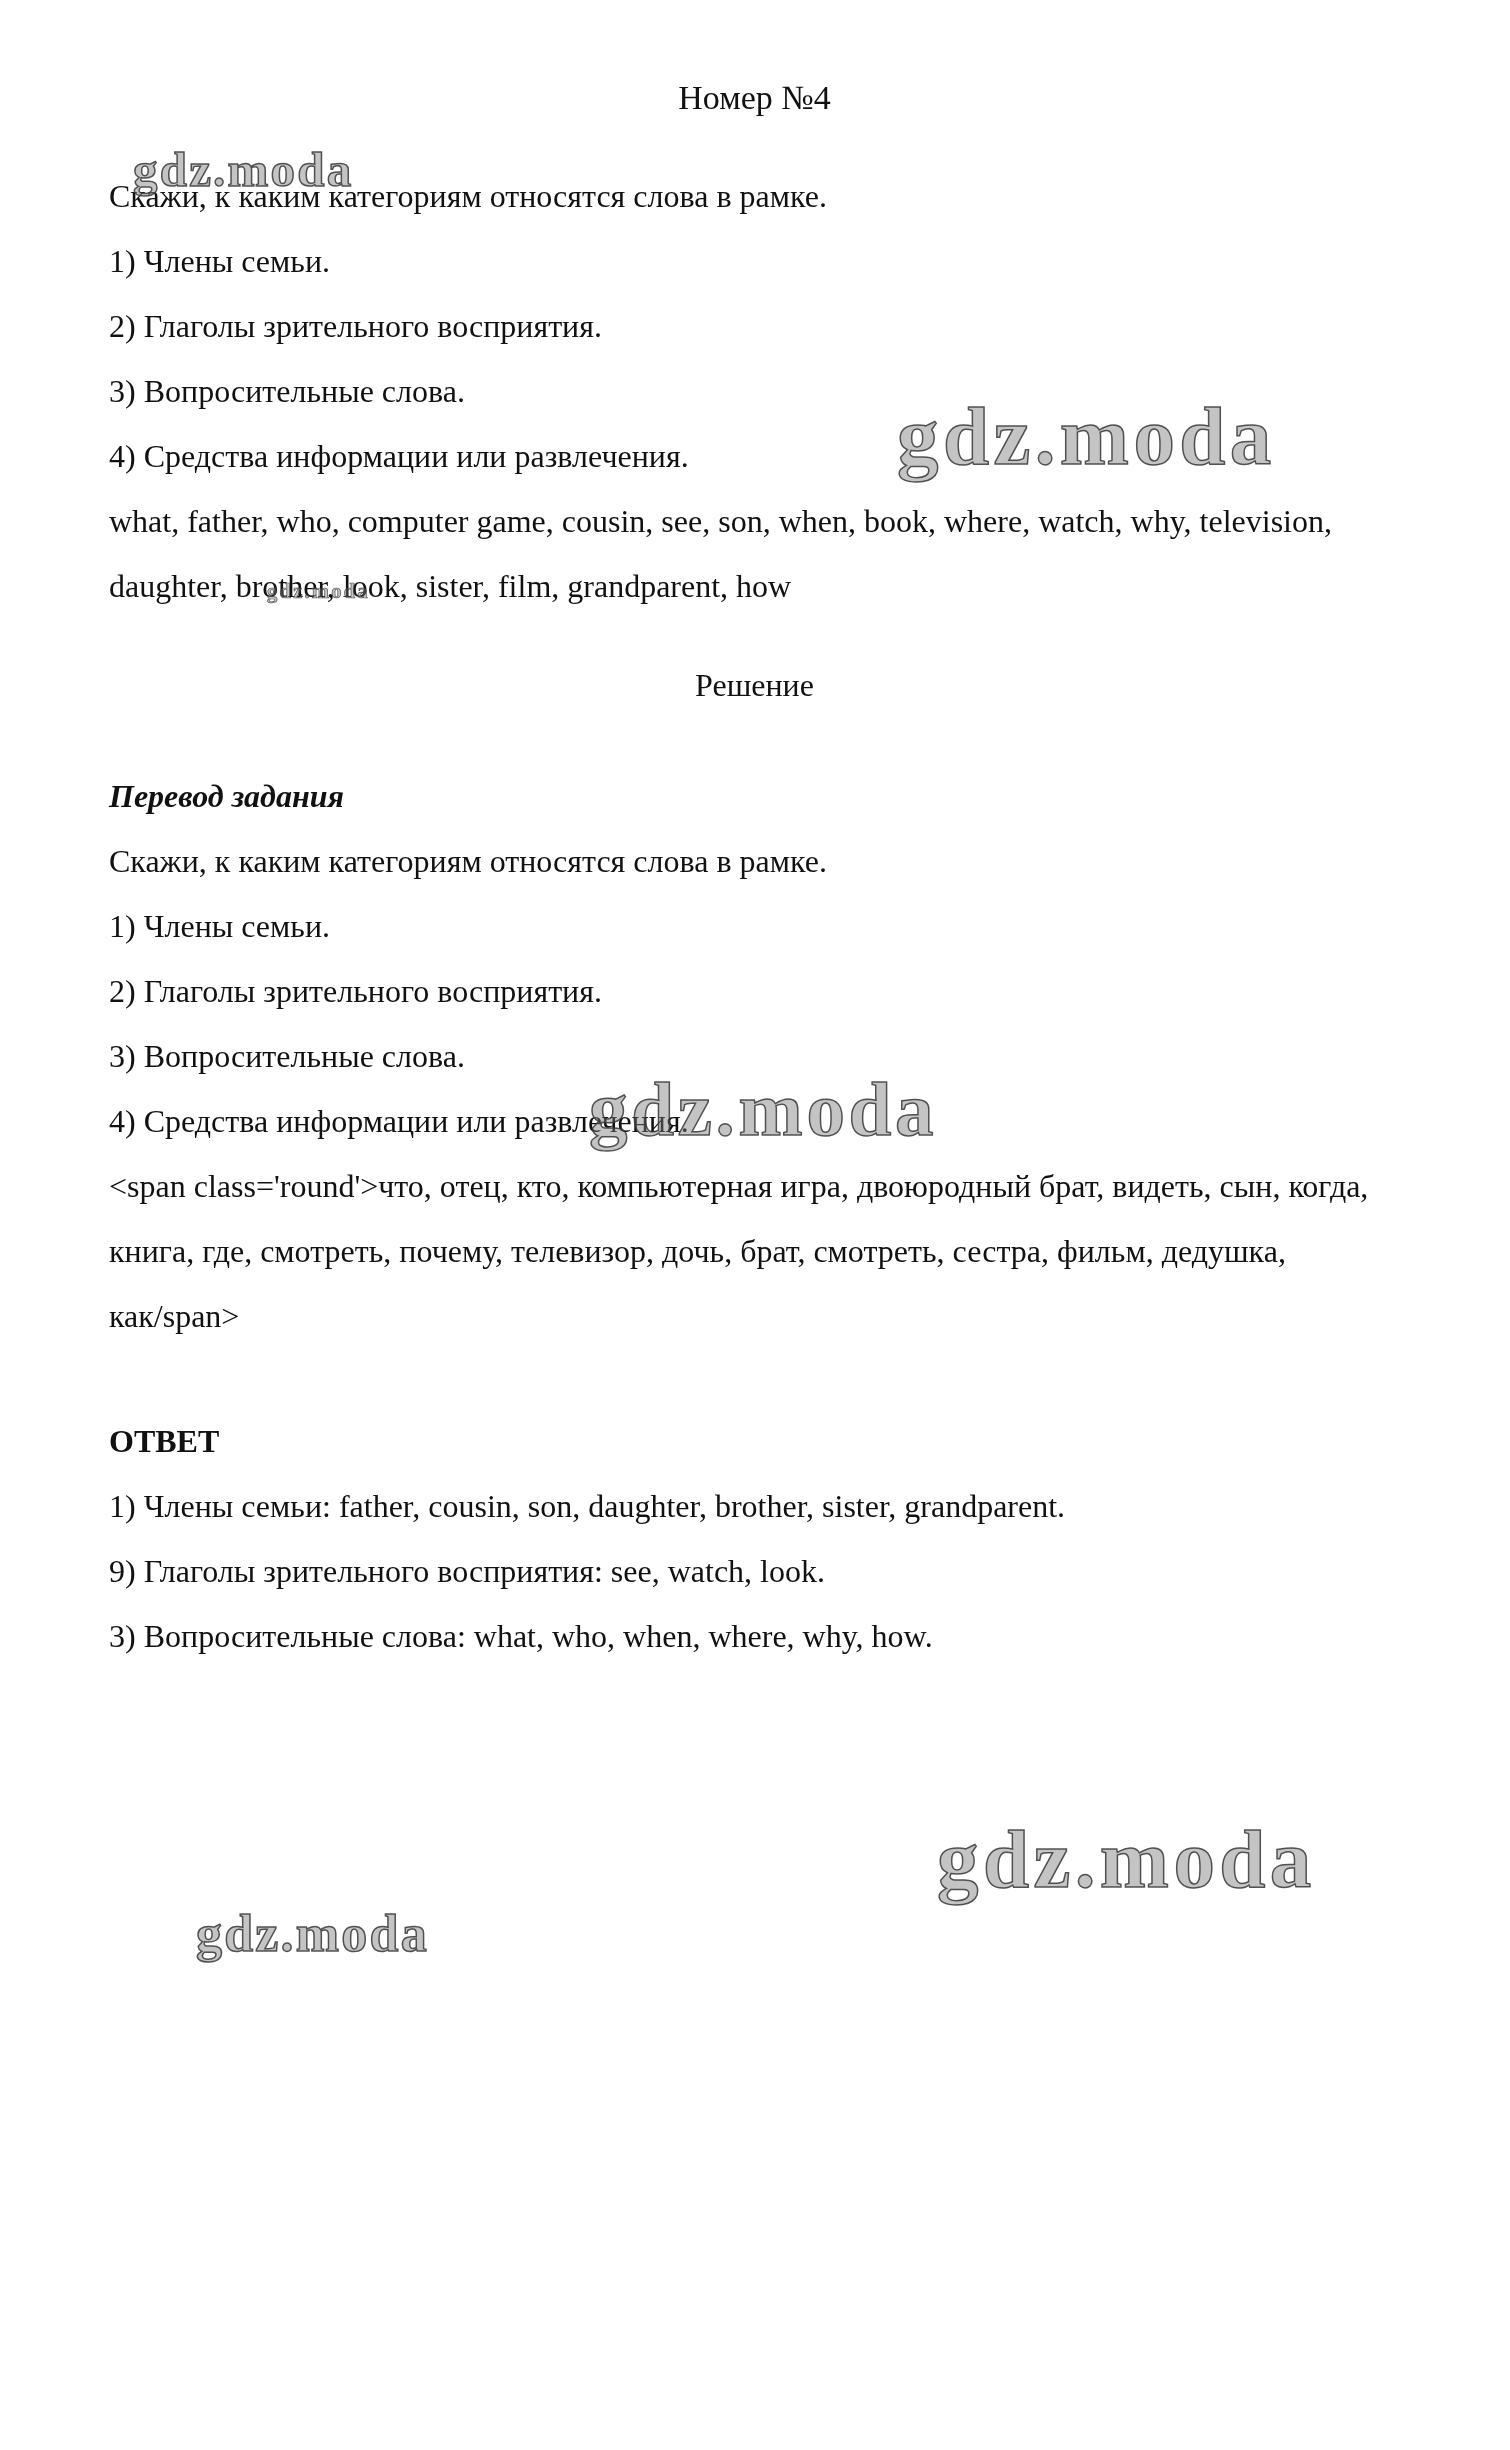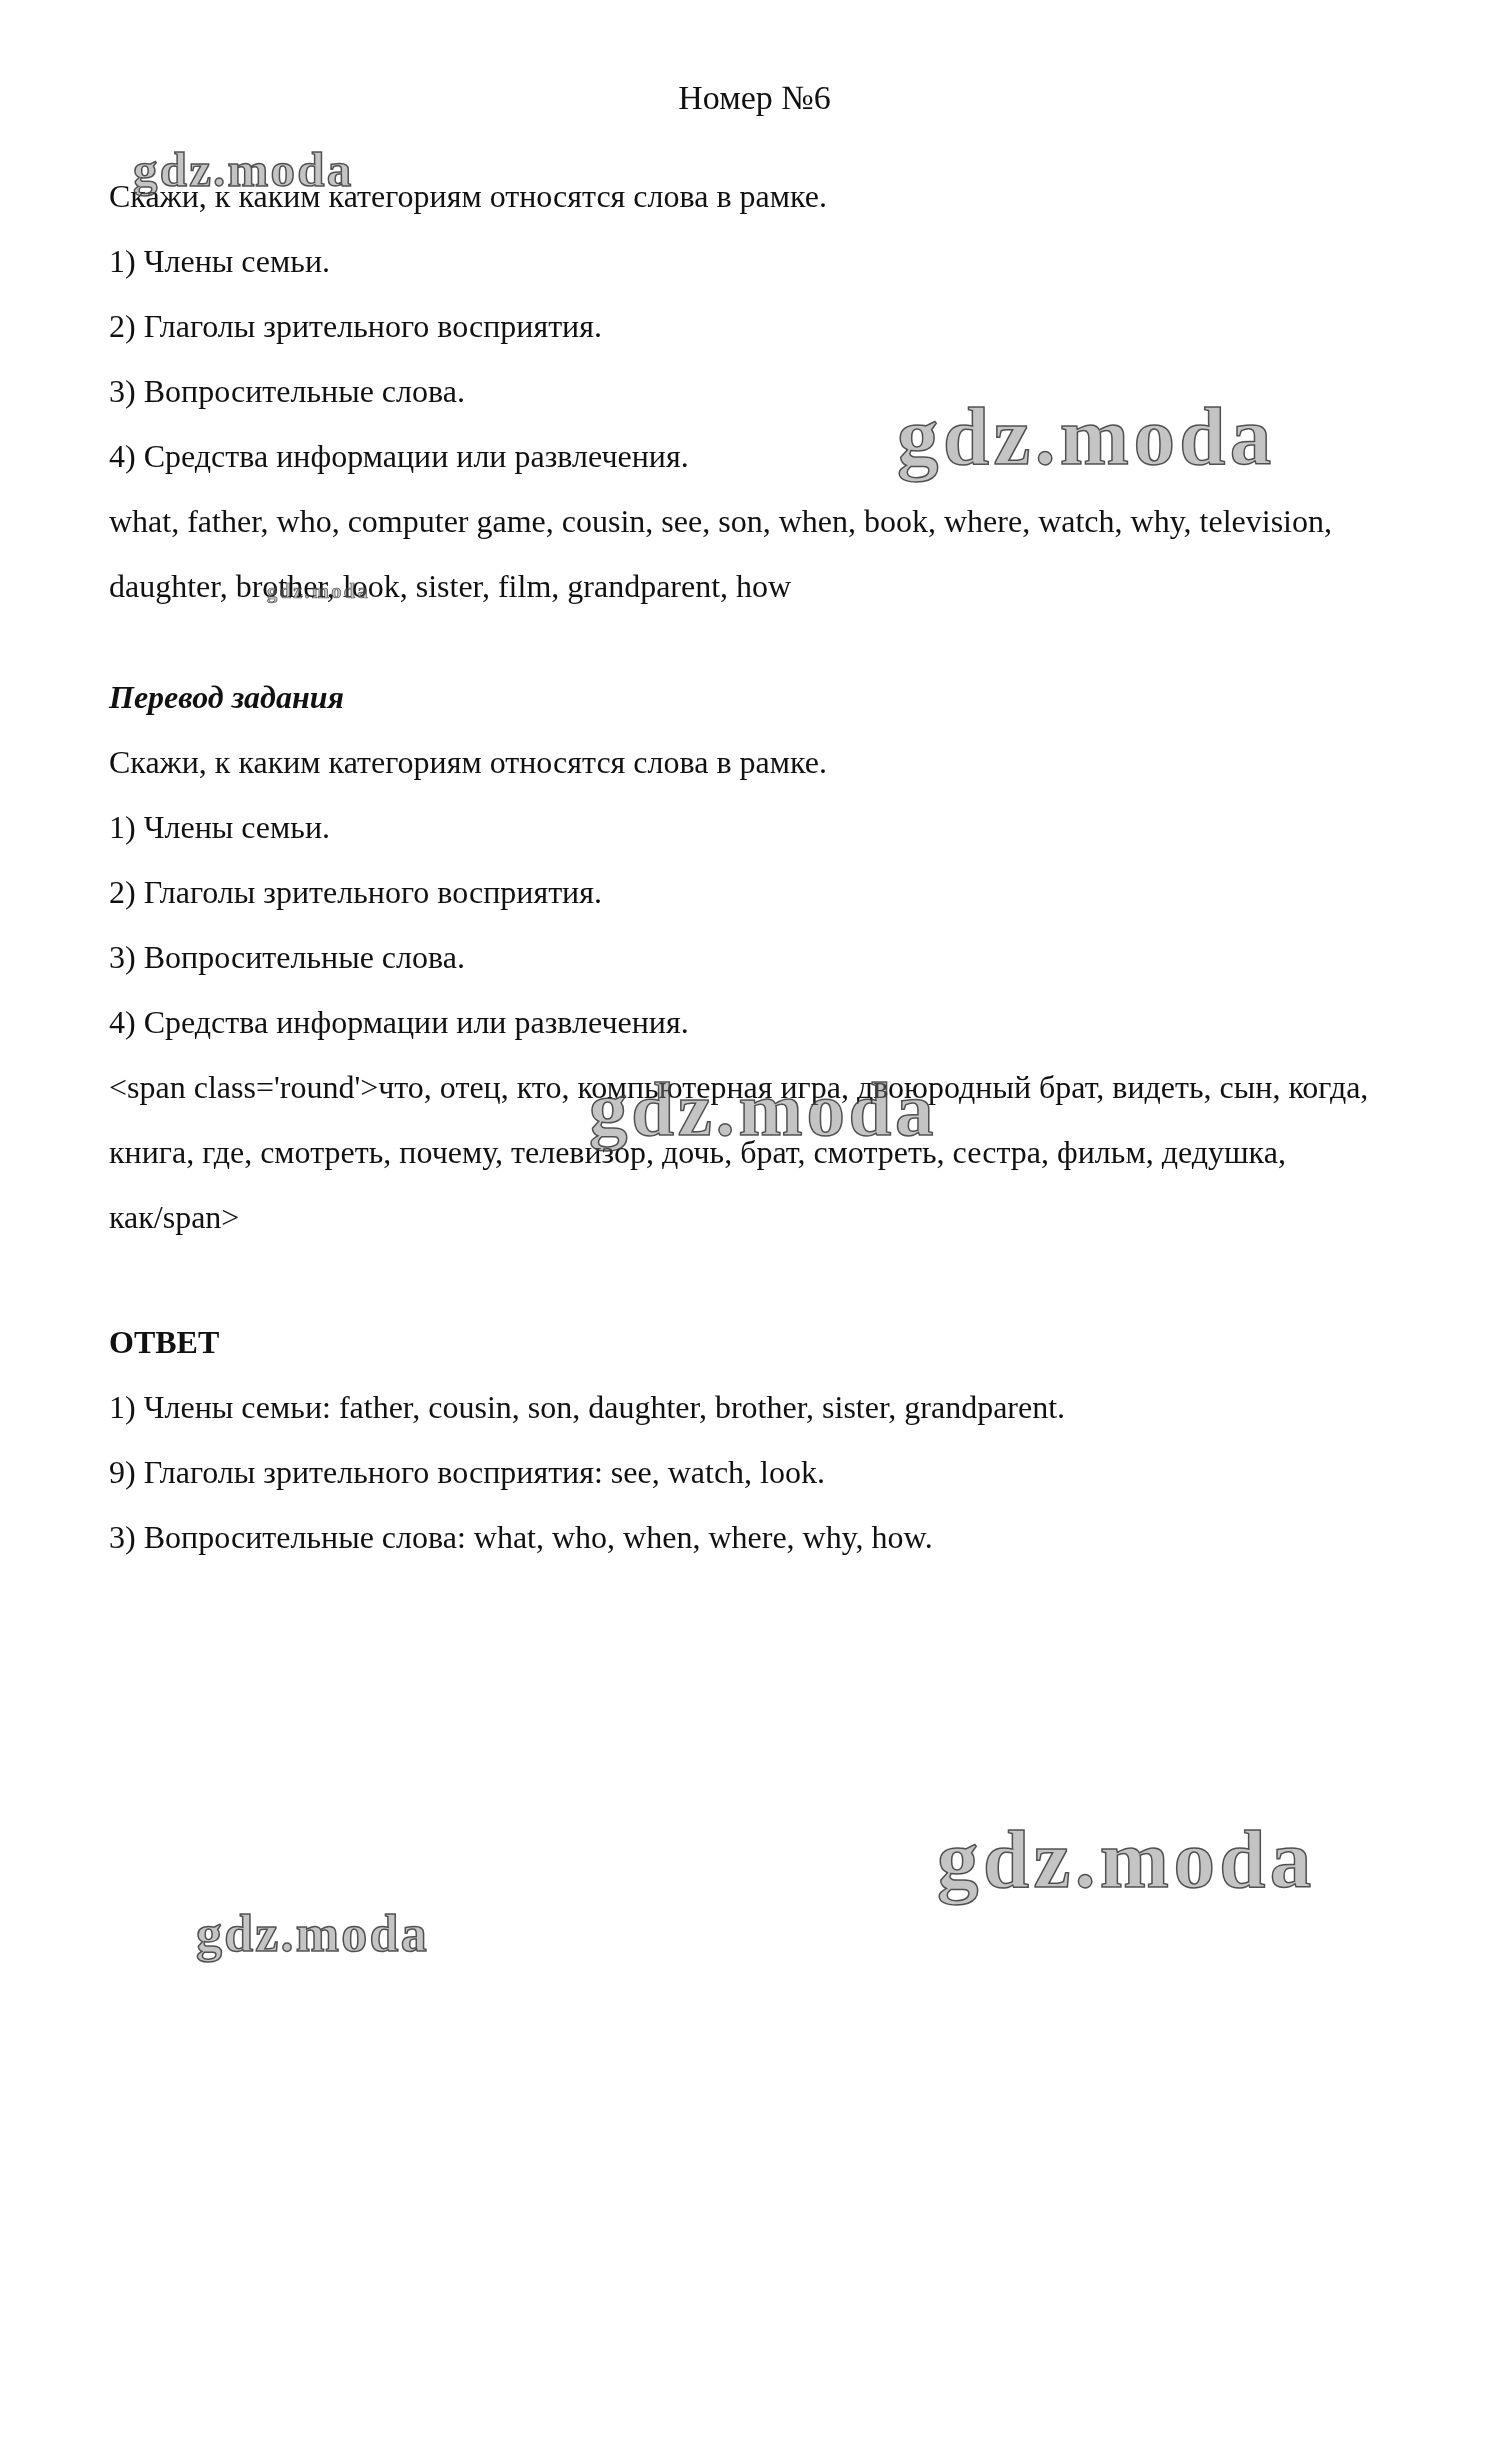--- a/index.html
+++ b/index.html
@@ -74,31 +74,32 @@
 
 <div class="page">
 
   <div class="watermark wm-top-left">gdz.moda</div>
   <div class="watermark wm-task-right">gdz.moda</div>
   <div class="watermark wm-tiny">gdz.moda</div>
   <div class="watermark wm-mid">gdz.moda</div>
   <div class="watermark wm-bottom-right">gdz.moda</div>
   <div class="watermark wm-bottom-left">gdz.moda</div>
 
-  <h1 class="title">Номер №6</h1>
+  <h1 class="title">Номер №4</h1>
 
   <div>
     <p>Скажи, к каким категориям относятся слова в рамке.</p>
     <p>1) Члены семьи.</p>
     <p>2) Глаголы зрительного восприятия.</p>
     <p>3) Вопросительные слова.</p>
     <p>4) Средства информации или развлечения.</p>
     <p class="wordlist">what, father, who, computer game, cousin, see, son, when, book, where, watch, why, television, daughter, brother, look, sister, film, grandparent, how</p>
   </div>
 
+  <p class="center-heading">Решение</p>
 
   <div>
     <p class="bold-italic">Перевод задания</p>
     <p>Скажи, к каким категориям относятся слова в рамке.</p>
     <p>1) Члены семьи.</p>
     <p>2) Глаголы зрительного восприятия.</p>
     <p>3) Вопросительные слова.</p>
     <p>4) Средства информации или развлечения.</p>
     <p class="wordlist">&lt;span class='round'&gt;что, отец, кто, компьютерная игра, двоюродный брат, видеть, сын, когда, книга, где, смотреть, почему, телевизор, дочь, брат, смотреть, сестра, фильм, дедушка, как/span&gt;</p>
   </div>

